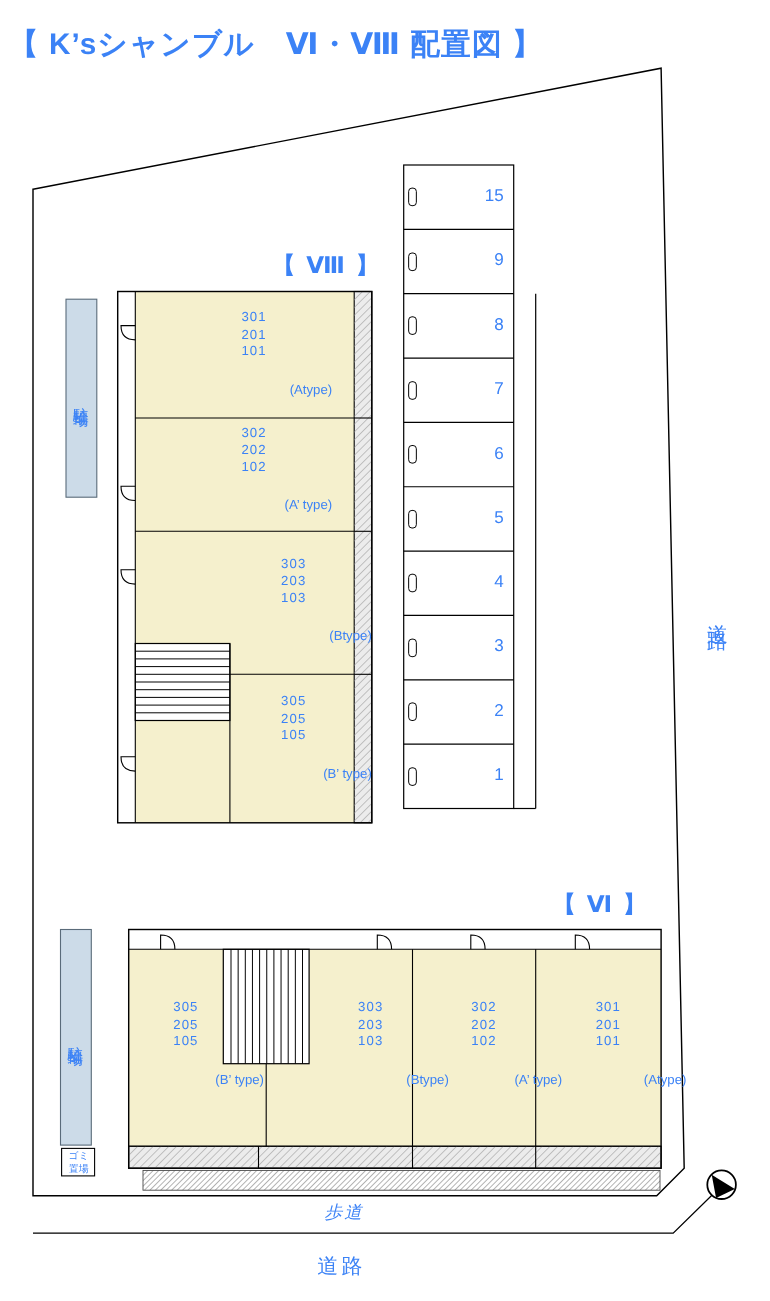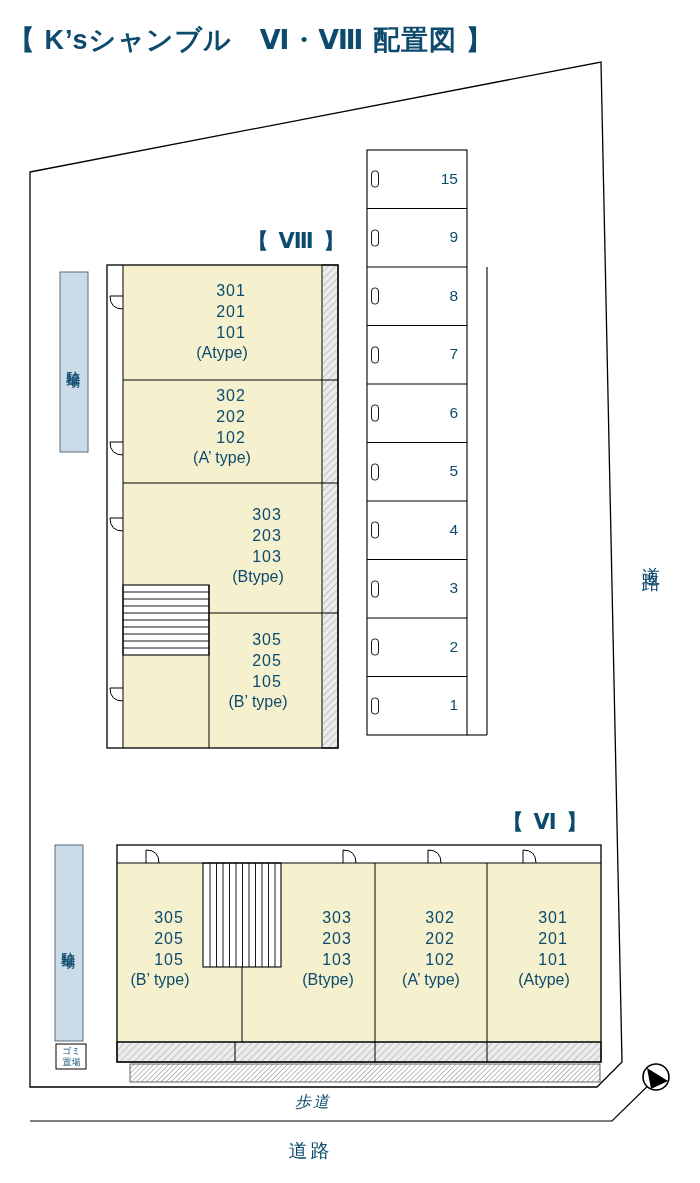--- a/index.html
+++ b/index.html
@@ -1,24 +1,24 @@
 <!DOCTYPE html>
 <html><head>
 <meta charset="utf-8">
 <style>
   html,body{margin:0;padding:0;background:#fff;}
   .canvas{
     position:relative;width:700px;height:1183px;background:#ffffff;overflow:hidden;
-    font-family:"Liberation Sans","DejaVu Sans",sans-serif;color:#0c4a6e;
+    font-family:"Liberation Sans","DejaVu Sans",sans-serif;color:#3b82f6;
   }
   .page-title{position:absolute;left:8px;top:22px;font-size:27px;font-weight:bold;letter-spacing:1px;white-space:nowrap;}
   .bldg-label{position:absolute;text-align:center;font-size:21px;font-weight:bold;letter-spacing:2px;}
   .unit{position:absolute;text-align:center;}
-  .unit .rooms{font-size:16px;line-height:1.3;white-space:pre-line;letter-spacing:1px;margin-left:18px;}
-  .unit .type{font-size:16px;margin-top:1px;}
+  .unit .rooms{font-size:12px;line-height:1.3;white-space:pre-line;letter-spacing:1px;margin-left:18px;}
+  .unit .type{font-size:12px;margin-top:19px;text-align:right;}
   .pnum{position:absolute;width:36px;text-align:right;font-size:15.5px;}
   .vtext{writing-mode:vertical-rl;text-orientation:upright;}
   .road-right{position:absolute;left:638px;top:552px;font-size:19px;letter-spacing:6px;}
   .sidewalk{position:absolute;left:268px;top:1092px;width:90px;text-align:center;font-size:16px;letter-spacing:2px;font-style:italic;}
   .road-bottom{position:absolute;left:258px;top:1138px;width:105px;text-align:center;font-size:19px;letter-spacing:3px;}
   .bike-label{position:absolute;display:flex;align-items:center;justify-content:center;font-size:14px;letter-spacing:2px;}
   .garbage-label{position:absolute;left:57px;top:1046px;width:29px;text-align:center;font-size:9px;line-height:1.2;white-space:pre-line;}
   svg{position:absolute;left:0;top:0;}
 </style>
 </head>

